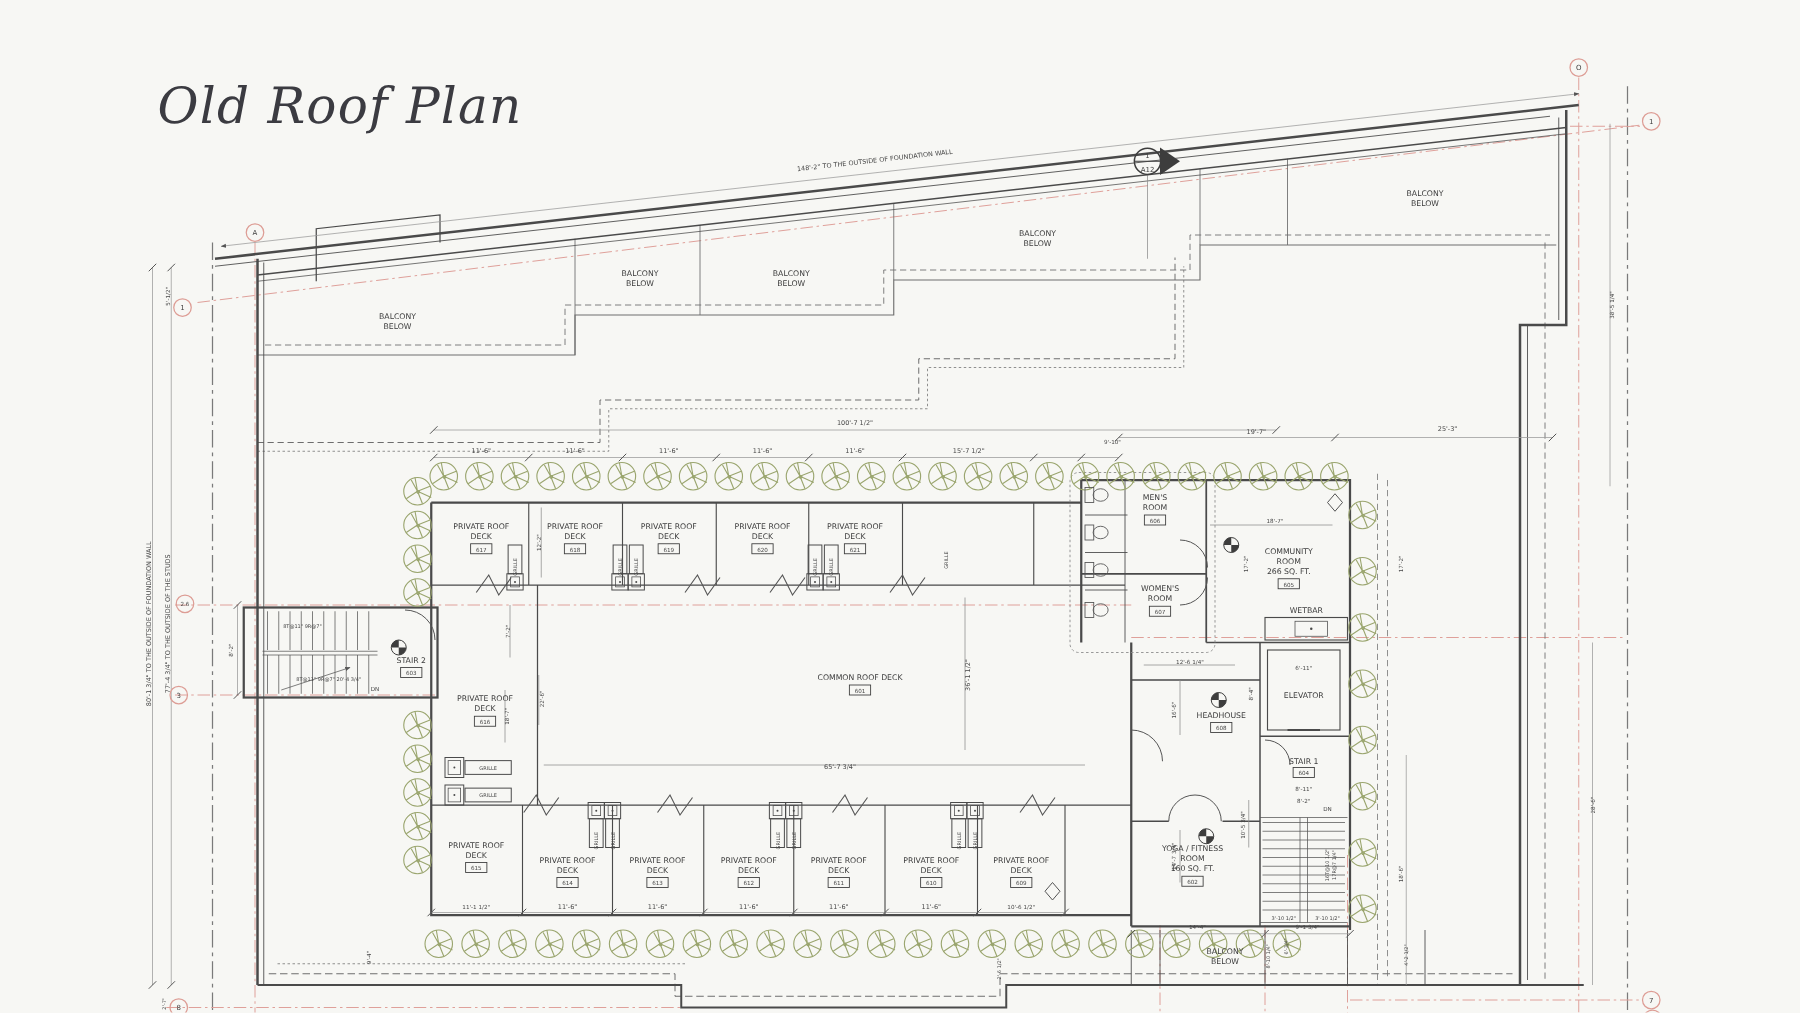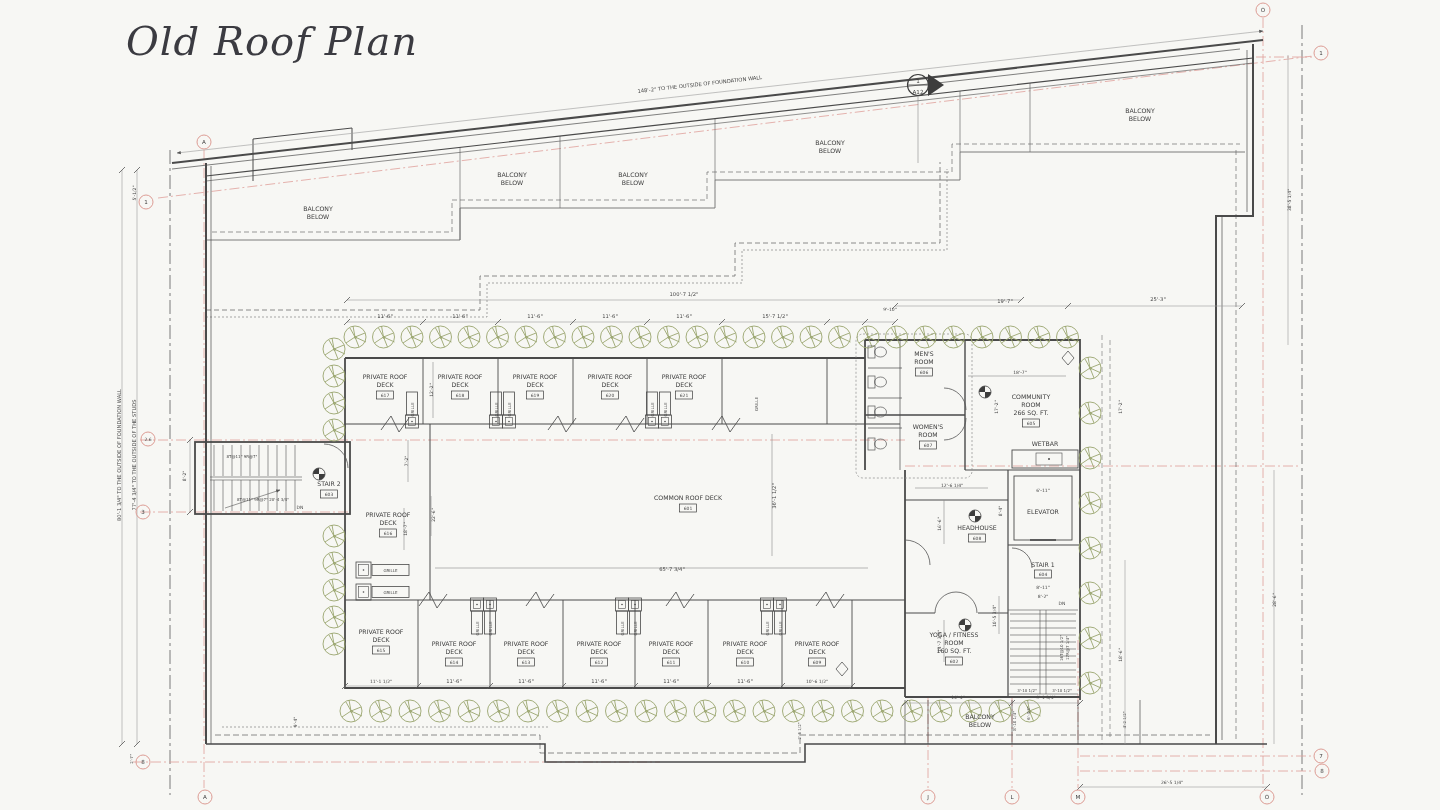--- a/index.html
+++ b/index.html
@@ -1,16 +1,16 @@
 <!DOCTYPE html>
 <html><head>
 <meta charset="utf-8">
 <style>
   html,body{margin:0;padding:0;width:1440px;height:810px;overflow:hidden;background:#f7f7f4;}
-  #stage{position:relative;width:1440px;height:598px;background:#f7f7f4;font-family:"DejaVu Sans",sans-serif;}
+  #stage{position:relative;width:1440px;height:598px;background:#f7f7f4;font-family:"DejaVu Sans",sans-serif;margin-top:44px;}
   h1#plan-title{position:absolute;left:126px;top:18px;margin:0;font-family:"DejaVu Serif","Liberation Serif",serif;
     font-style:italic;font-weight:500;font-size:40px;color:#3b3b41;letter-spacing:1px;}
   svg{position:absolute;left:0;top:0;}
   svg text{font-family:"DejaVu Sans",sans-serif;fill:#3d3d3d;}
   .t6{font-size:6.2px;text-anchor:middle;}
   .t55{font-size:5.6px;text-anchor:middle;}
   .dim{font-size:5.2px;fill:#474747;text-anchor:middle;}
   .t45{font-size:4.5px;fill:#474747;text-anchor:middle;}
   .t4{font-size:4px;fill:#474747;text-anchor:middle;}
   .numbox{fill:none;stroke:#3d3d3d;stroke-width:0.7;}

